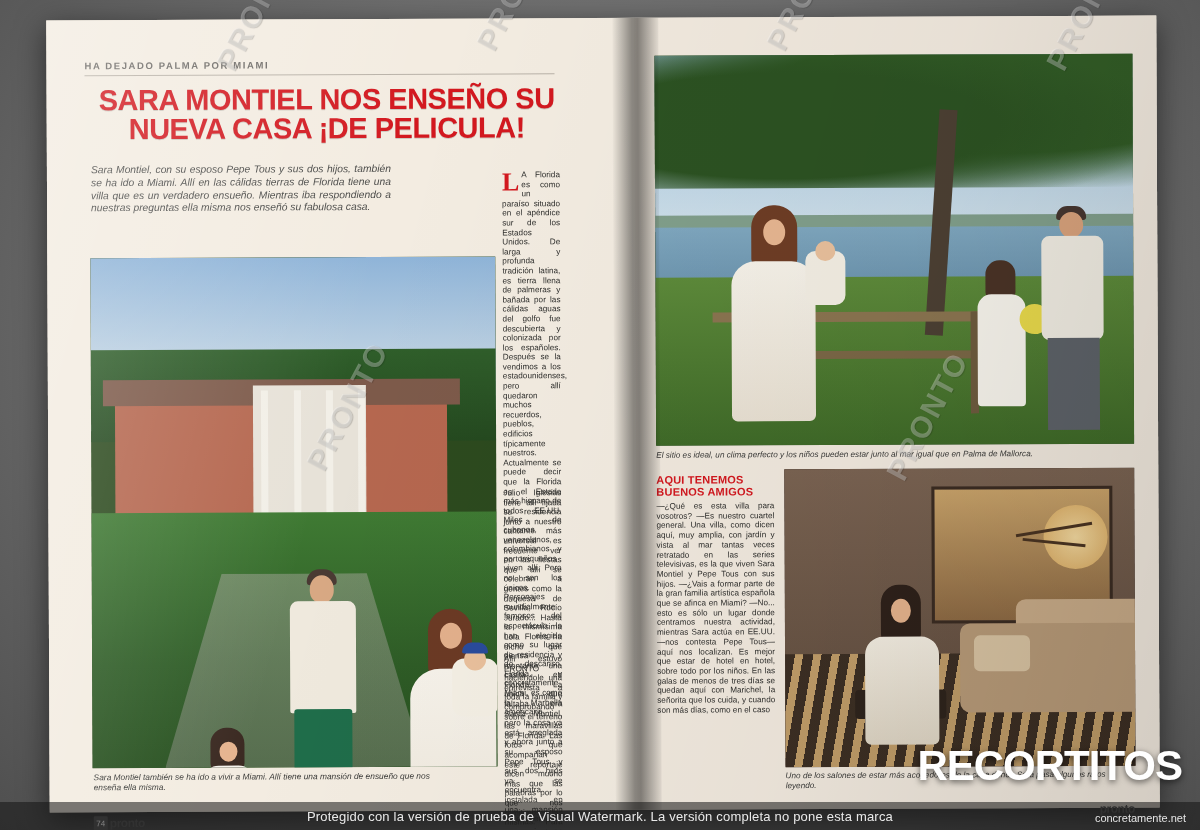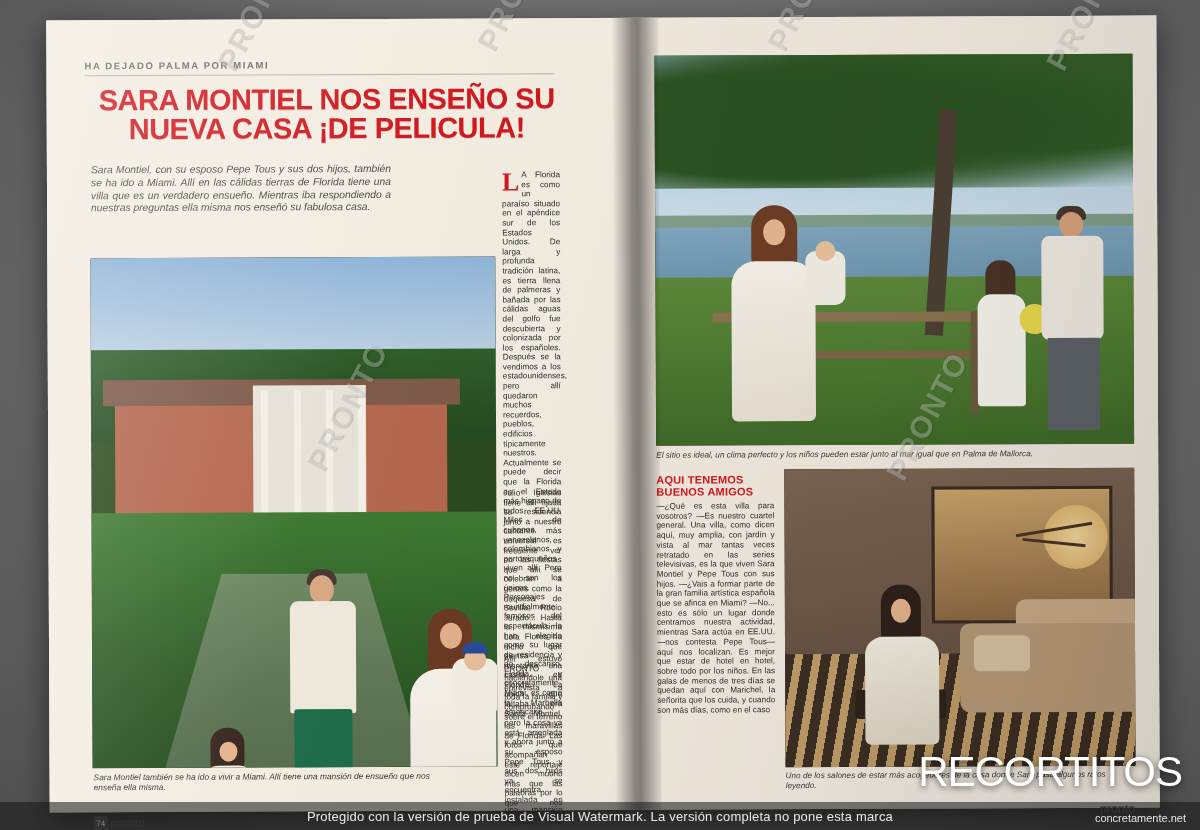--- a/index.html
+++ b/index.html
@@ -201,22 +201,22 @@
   .wm.rot{transform:rotate(-62deg);transform-origin:left top;font-size:30px;}
   #wm-bar{
     position:absolute;left:0;bottom:0;width:100%;height:28px;z-index:60;
     background:rgba(20,20,20,.55);
     display:flex;align-items:center;justify-content:center;
   }
   #wm-bar span{
     color:#e9e9e9;font-size:13px;letter-spacing:.2px;
   }
   #brand{
-    position:absolute;right:18px;bottom:34px;z-index:61;
-    color:#fff;font-size:42px;font-weight:normal;letter-spacing:-1px;
+    position:absolute;right:18px;bottom:40px;z-index:61;
+    color:#fff;font-size:42px;font-weight:bold;letter-spacing:-1px;
     text-shadow:0 2px 6px rgba(0,0,0,.6);
     font-family:"Liberation Sans",sans-serif;
   }
   #tc{
     position:absolute;right:14px;bottom:6px;z-index:62;color:#e6e6e6;font-size:11px;
   }
 </style>
 </head>
 <body>
 

